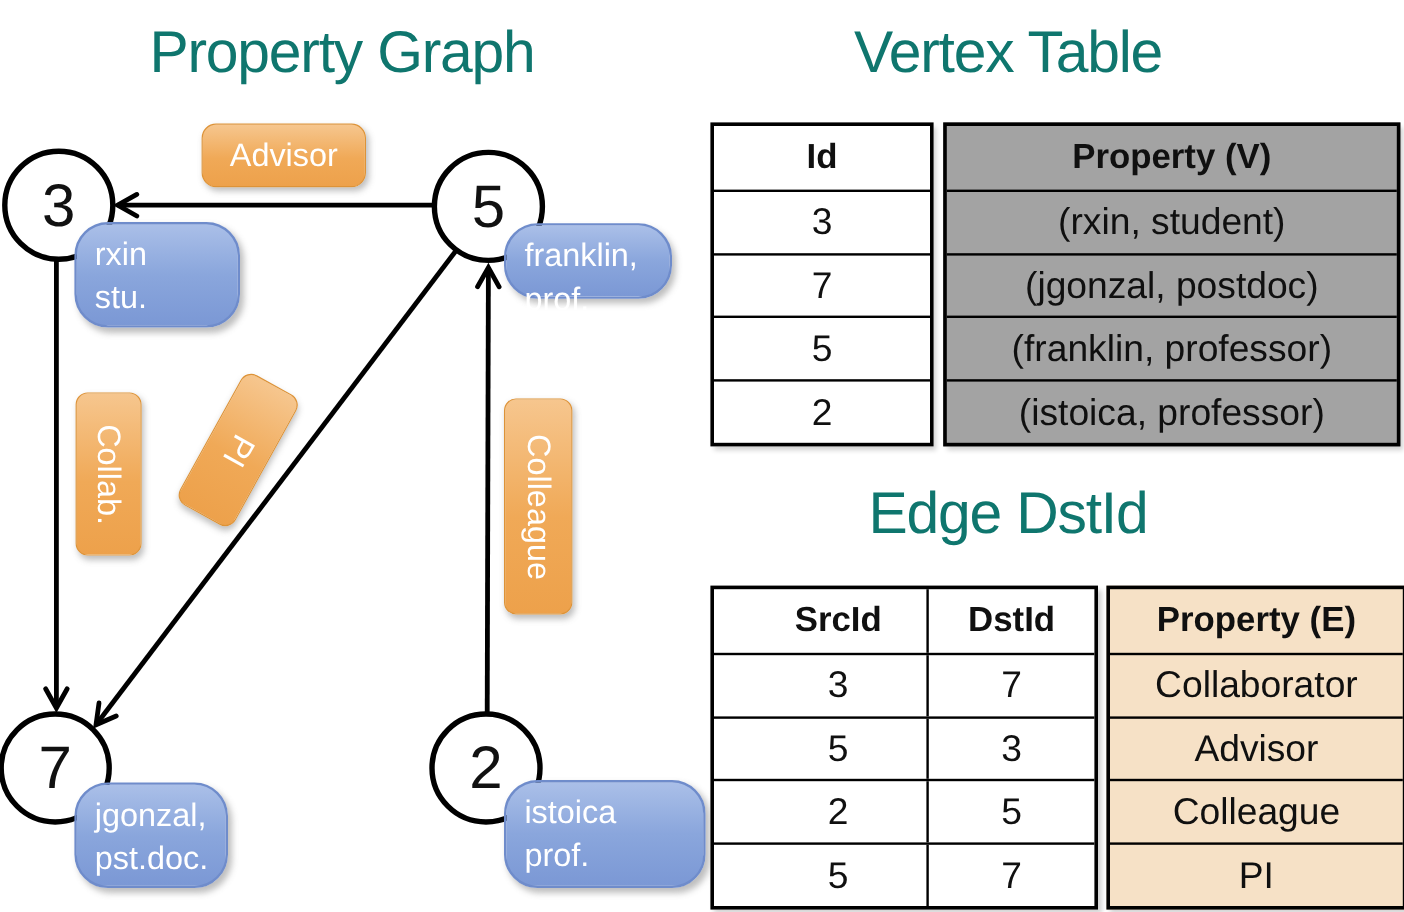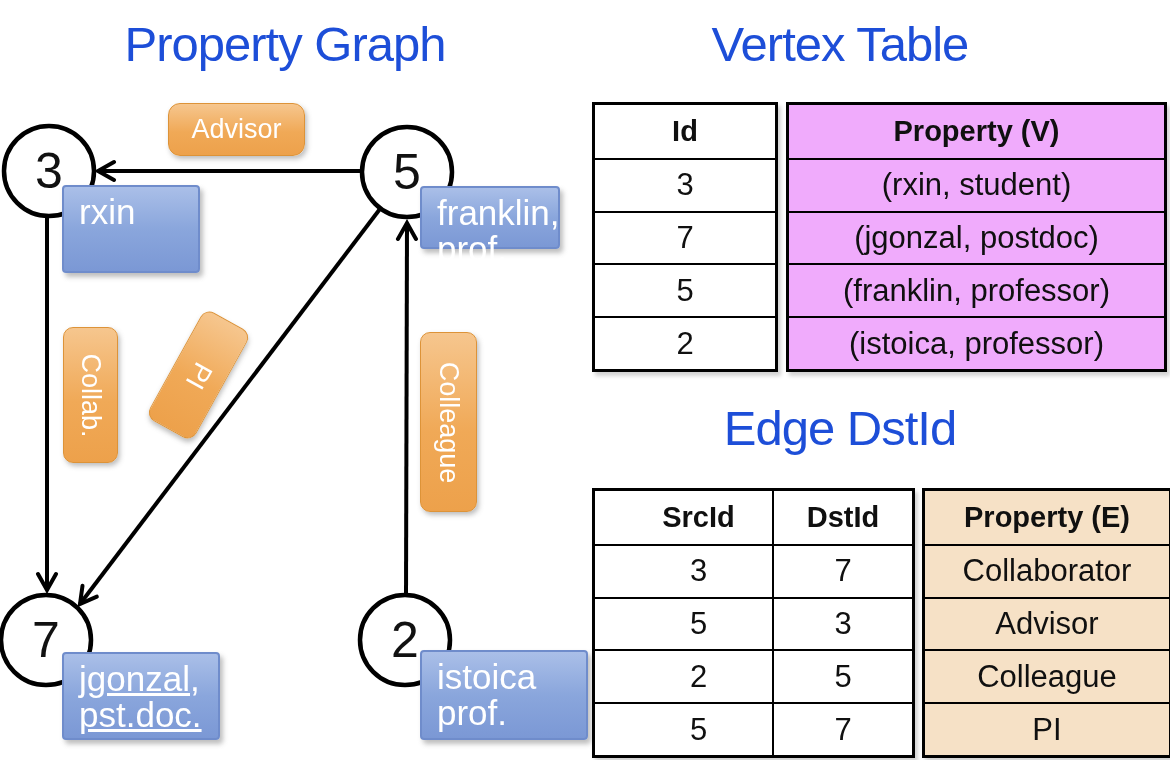--- a/index.html
+++ b/index.html
@@ -6,21 +6,21 @@
   body {
     width:1170px; height:760px; position:relative; overflow:hidden;
     background:#ffffff;
     font-family:"Liberation Sans", sans-serif;
     -webkit-font-smoothing:antialiased;
   }
 
   
   .big-title {
     position:absolute; text-align:center;
-    font-size:49px; font-weight:300; letter-spacing:-1px; color:#1d4ed8;
+    font-size:49px; font-weight:300; letter-spacing:-1px; color:#0f766e;
     white-space:nowrap;
   }
   #title-graph  { left:20px;  top:16px; width:530px; }
   #title-vertex { left:575px; top:16px; width:530px; }
   #title-edge   { left:575px; top:400px; width:530px; }
 
   
   #graph-svg { position:absolute; left:0; top:0; }
 
   .node-num {
@@ -44,47 +44,47 @@
   .elabel .vtext { transform:rotate(90deg); white-space:nowrap; }
 
   #elabel-advisor   { left:168px; top:103px; width:137px; height:53px; border-radius:12px; }
   #elabel-collab    { left:63px;  top:327px; width:55px;  height:136px; }
   #elabel-pi        { left:172px; top:313px; width:53px;  height:124px; transform:rotate(29deg); }
   #elabel-colleague { left:420px; top:332px; width:57px;  height:180px; }
 
   .plabel {
     position:absolute; box-sizing:border-box;
     background:linear-gradient(180deg,#aabfe8 0%,#8aa6dc 50%,#7b98d5 100%);
-    border:2px solid #6f8ccb; border-radius:4px;
+    border:2px solid #6f8ccb; border-radius:28px;
     box-shadow:3px 4px 5px rgba(110,110,110,.45);
-    color:#ffffff; font-size:35px; line-height:36px;
+    color:#ffffff; font-size:27px; line-height:36px;
     padding:7px 6px 0 15px;
   }
   .plabel span { display:block; }
   #plabel-rxin     { left:62px;  top:185px; width:138px; height:88px; }
   #plabel-franklin { left:420px; top:186px; width:140px; height:63px; }
-  #plabel-jgonzal  { left:62px;  top:652px; width:158px; height:88px;text-decoration:underline; }
+  #plabel-jgonzal  { left:62px;  top:652px; width:128px; height:88px; }
   #plabel-istoica  { left:420px; top:650px; width:168px; height:90px; }
 
   
   .tblock {
     position:absolute; box-sizing:border-box;
     border:3px solid #000; background:#fff;
     display:grid; grid-template-rows:repeat(5,1fr);
     box-shadow:3px 4px 4px rgba(0,0,0,.18);
   }
   .trow {
     display:grid; align-items:center; text-align:center;
     font-size:31px; color:#101010;
   }
   .trow + .trow { border-top:2.5px solid #000; }
   .trow.head { font-size:29px; font-weight:bold; }
 
   #vt-id-block   { left:592px; top:102px; width:186px; height:270px; }
-  #vt-prop-block { left:786px; top:102px; width:381px; height:270px; background:#f0abfc; }
+  #vt-prop-block { left:786px; top:102px; width:381px; height:270px; background:#a3a3a3; }
 
   #et-ids-block  { left:592px; top:488px; width:323px; height:270px; }
   #et-ids-block .trow { grid-template-columns:147px 1fr;padding-left:30px; }
   #et-ids-block .trow > div:last-child { border-left:2.5px solid #000; align-self:stretch; display:flex; align-items:center; justify-content:center; }
   #et-ids-block .trow > div:first-child { align-self:stretch; display:flex; align-items:center; justify-content:center; }
   #et-prop-block { left:922px; top:488px; width:250px; height:270px; background:#f6e1c6; }
 </style>
 </head>
 <body>
 
@@ -121,20 +121,21 @@
 </div>
 <div class="elabel" id="elabel-pi">
   <span class="vtext">PI</span>
 </div>
 <div class="elabel" id="elabel-colleague">
   <span class="vtext">Colleague</span>
 </div>
 
 <div class="plabel" id="plabel-rxin">
   <span>rxin</span>
+  <span>stu.</span>
 </div>
 <div class="plabel" id="plabel-franklin">
   <span>franklin,</span>
   <span>prof.</span>
 </div>
 <div class="plabel" id="plabel-jgonzal">
   <span>jgonzal,</span>
   <span>pst.doc.</span>
 </div>
 <div class="plabel" id="plabel-istoica">

